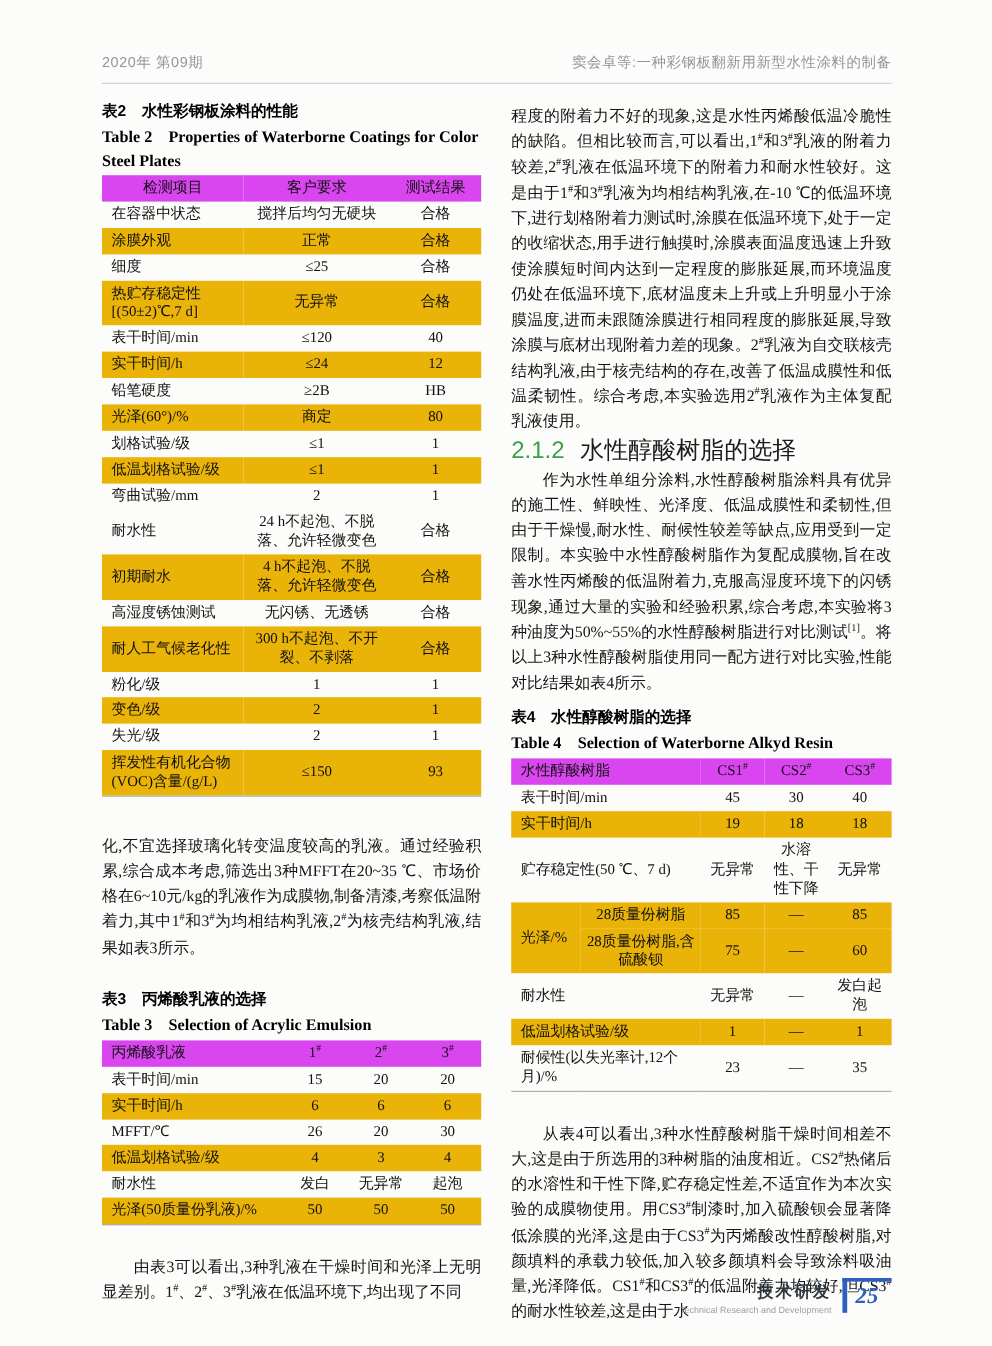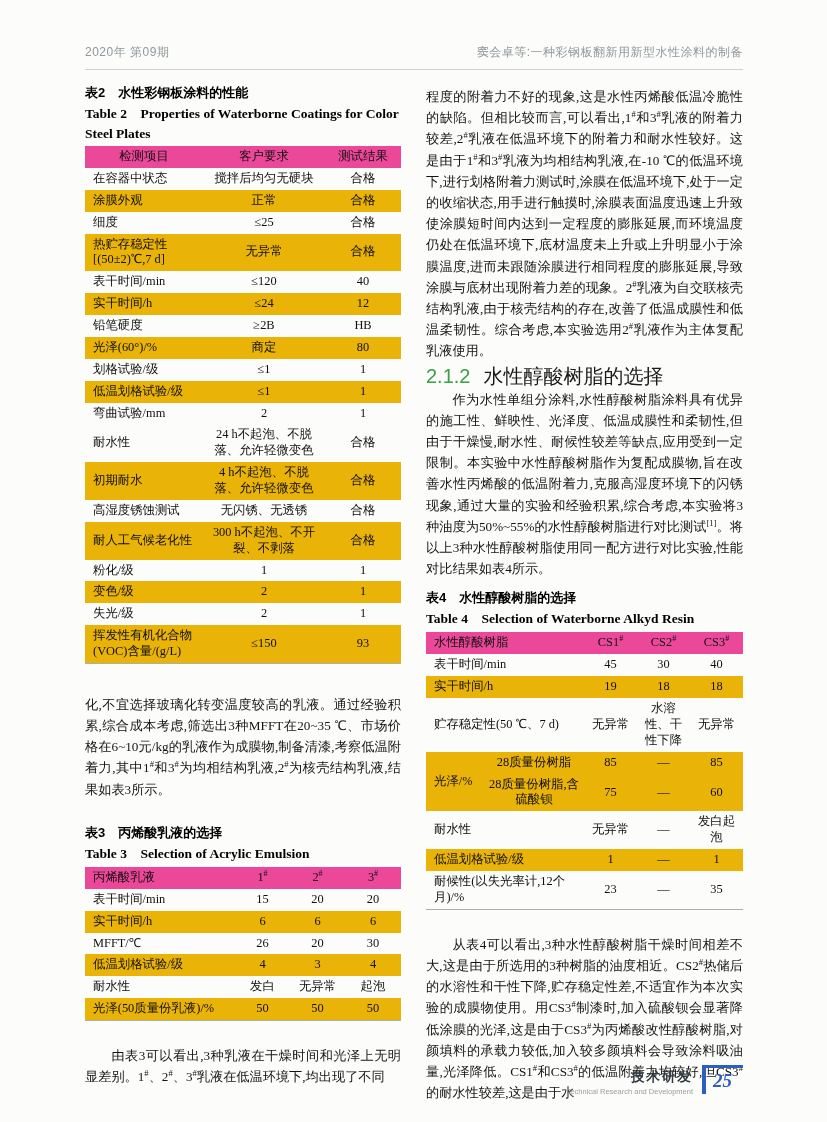--- a/index.html
+++ b/index.html
@@ -31,21 +31,21 @@
             font-weight:bold; font-size:13px; color:#000; margin:0 0 3px; }
   .cap-en { font-family:"Liberation Serif", serif;
             font-weight:bold; font-size:13.5px; color:#000; margin:0 0 3px; }
 
   
   table.t { width:100%; border-collapse:collapse; font-size:12.4px;
             line-height:1.28; color:#101010; border-bottom:1px solid #a8b3a8; }
   table.t td { padding:3px 4px; vertical-align:middle; }
   table.t td.lbl { text-align:left; padding-left:8px; }
   table.t td.ctr { text-align:center; }
-  tr.hdr td { background:#ec4899; }
+  tr.hdr td { background:#d946ef; }
   tr.g td   { background:#eab308; }
 
   
   .para { font-size:13.2px; line-height:21.2px; text-align:justify;
           margin:0; color:#141414; }
   .indent { text-indent:2em; }
 
   .sec { font-size:20px; line-height:22px; margin:3px 0 2px;
          font-family:"Liberation Sans", sans-serif; color:#1b1b1b; }
   .sec-num { color:#3aa048; margin-right:13px; }

